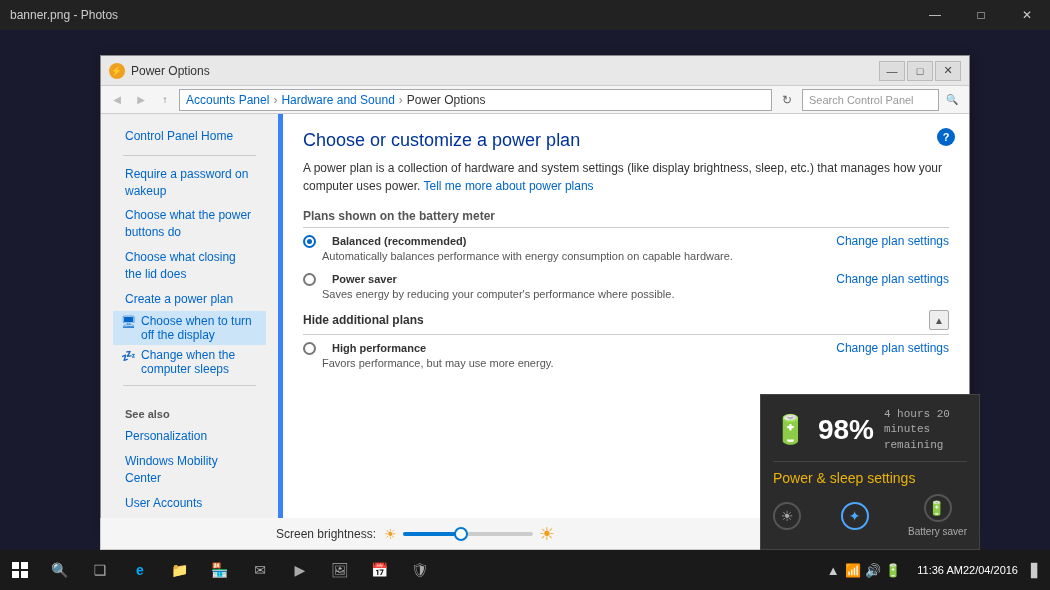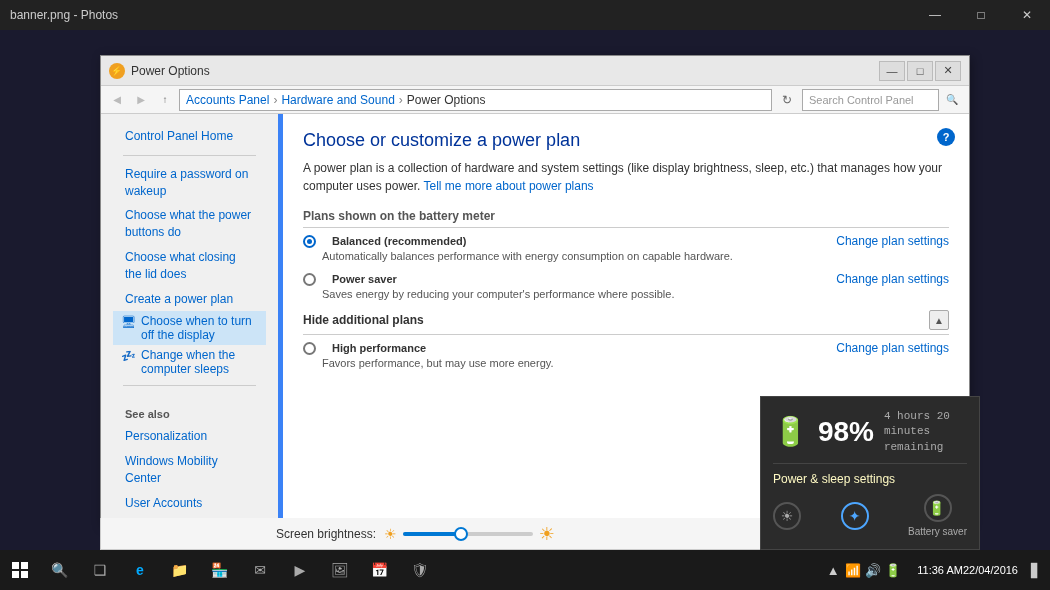--- a/index.html
+++ b/index.html
@@ -480,22 +480,22 @@
       font-size: 11px;
       color: #aaa;
       line-height: 1.4;
       font-family: Liberation Mono, monospace;
     }
     .battery-divider {
       border: none;
       border-top: 1px solid #444;
     }
     .battery-link {
-      font-size: 12px;
-      color: #fef9c3;
+      font-size: 14px;
+      color: #eab308;
       cursor: pointer;
     }
     .battery-bottom {
       display: flex;
       align-items: center;
       justify-content: space-between;
     }
     .battery-mode-item {
       display: flex;
       flex-direction: column;

